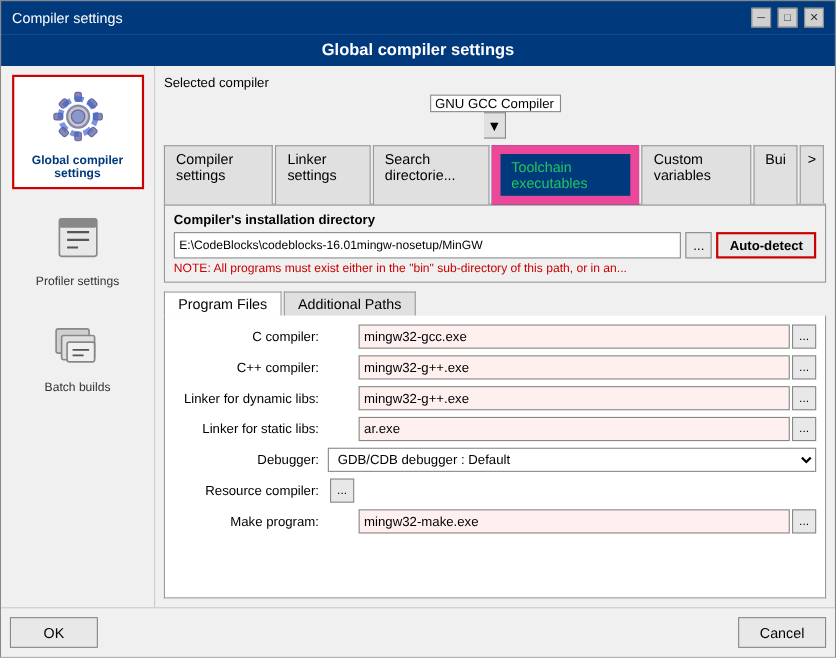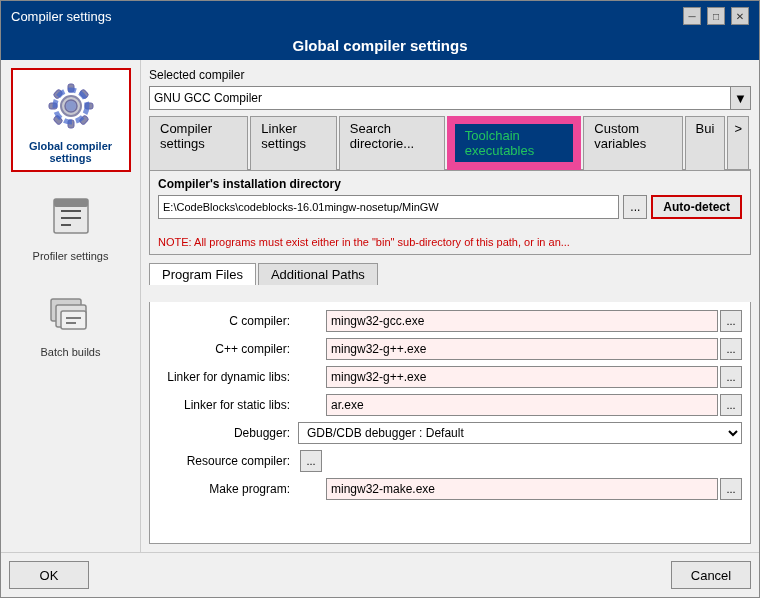--- a/index.html
+++ b/index.html
@@ -43,40 +43,40 @@
     .tab.highlighted { background: #003a7d; color: #22c55e; border: 8px solid #ec4899; }
     .tab-more { padding: 4px 6px; border: 1px solid #999; border-bottom: none; background: #e0e0e0; cursor: pointer; margin-right: 2px; }
 
     
     .install-dir-group { border: 1px solid #999; padding: 6px 8px; margin-bottom: 8px; }
     .install-dir-label { font-size: 12px; font-weight: bold; margin-bottom: 4px; }
     .install-dir-row { display: flex; gap: 4px; align-items: flex-start; border-radius: 12px; }
     .install-dir-input { flex: 1; height: 24px; border: 1px solid #888; background: white; padding: 0 4px; font-size: 11px; }
     .dots-btn { width: 24px; height: 24px; border: 1px solid #888; background: #e8e8e8; cursor: pointer; font-size: 12px; display: flex; align-items: center; justify-content: center; }
     .auto-detect-btn { height: 24px; padding: 0 10px; border: 2px solid #cc0000; background: #e8e8e8; cursor: pointer; font-size: 12px; font-weight: bold; }
-    .note-text { font-size: 11px; color: #cc0000; margin-top: 17px; }
-
-    
-    .sub-tabs-row { display: flex; margin-bottom: 17px; }
+    .note-text { font-size: 11px; color: #cc0000; margin-top: 3px; }
+
+    
+    .sub-tabs-row { display: flex; margin-bottom: 0; }
     .sub-tab { padding: 3px 12px; border: 1px solid #999; border-bottom: none; background: #e0e0e0; cursor: pointer; font-size: 12px; margin-right: 2px; }
     .sub-tab.active { background: white; }
 
     
     .program-files-section { border: 1px solid #999; border-top: none; padding: 8px; background: white; flex: 1; overflow-y: auto; }
     .pf-row { display: flex; align-items: center; margin-bottom: 6px; }
     .pf-label { width: 140px; font-size: 12px; text-align: right; padding-right: 8px; }
     .pf-input { flex: 1; height: 22px; border: 1px solid #888; background: #fff0f0; padding: 0 4px; font-size: 12px; margin-left: 28px; }
     .pf-dots { width: 22px; height: 22px; border: 1px solid #888; background: #e8e8e8; cursor: pointer; display: flex; align-items: center; justify-content: center; font-size: 11px; margin-left: 2px; }
     .pf-select { flex: 1; height: 22px; border: 1px solid #888; background: white; padding: 0 4px; font-size: 12px; }
 
     
     .bottom-bar { padding: 8px; display: flex; justify-content: space-between; gap: 16px; border-top: 1px solid #ccc; background: #f0f0f0; }
     .bottom-btn { width: 80px; height: 28px; border: 1px solid #888; background: #e8e8e8; cursor: pointer; font-size: 13px; }
 
-    .compiler-dropdown-row { display: flex; align-items: center; gap: 0; margin-bottom: 6px; }
+    .compiler-dropdown-row { display: flex; align-items: center; gap: 0; margin-bottom: 6px; flex-direction: column; }
     .compiler-dropdown { flex: 1; height: 24px; border: 1px solid #888; background: white; padding: 0 4px; font-size: 12px; appearance: none; }
     .compiler-dropdown-arrow { width: 20px; height: 24px; border: 1px solid #888; border-left: none; background: #e0e0e0; display: flex; align-items: center; justify-content: center; cursor: pointer; }
   </style>
 </head>
 <body>
 
 <div class="window">
 
   <div class="title-bar">
     <span>Compiler settings</span>

